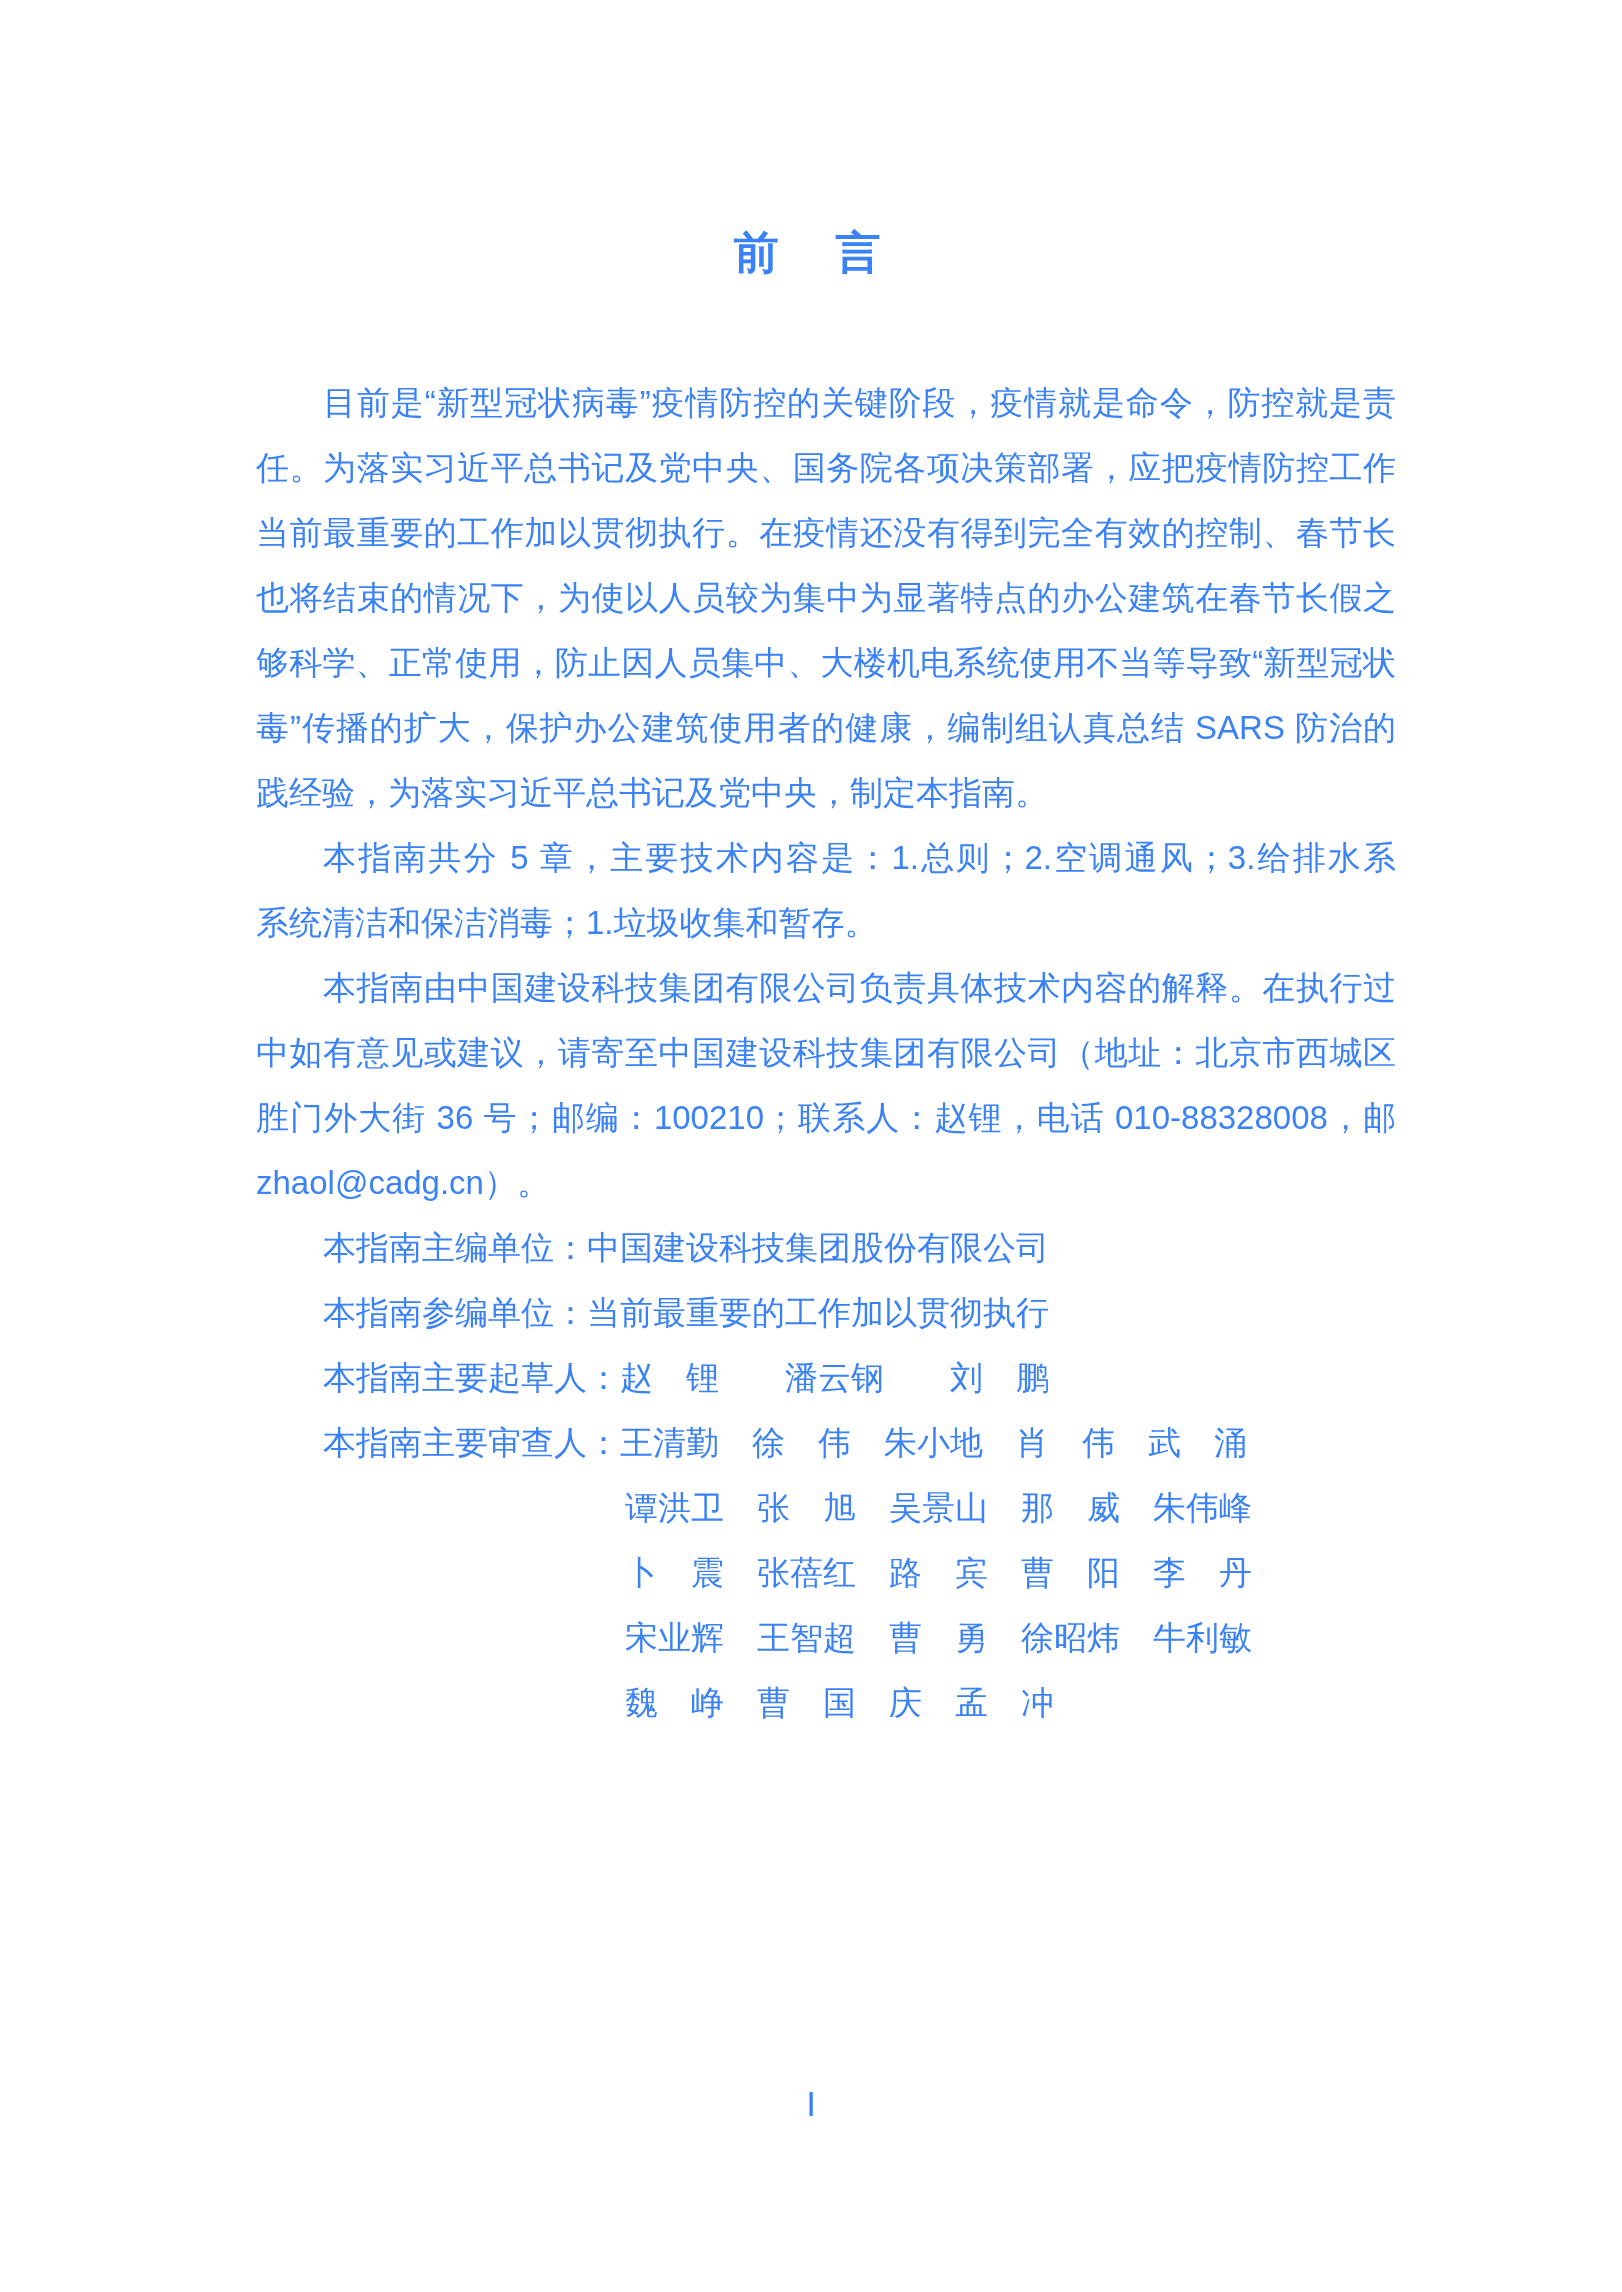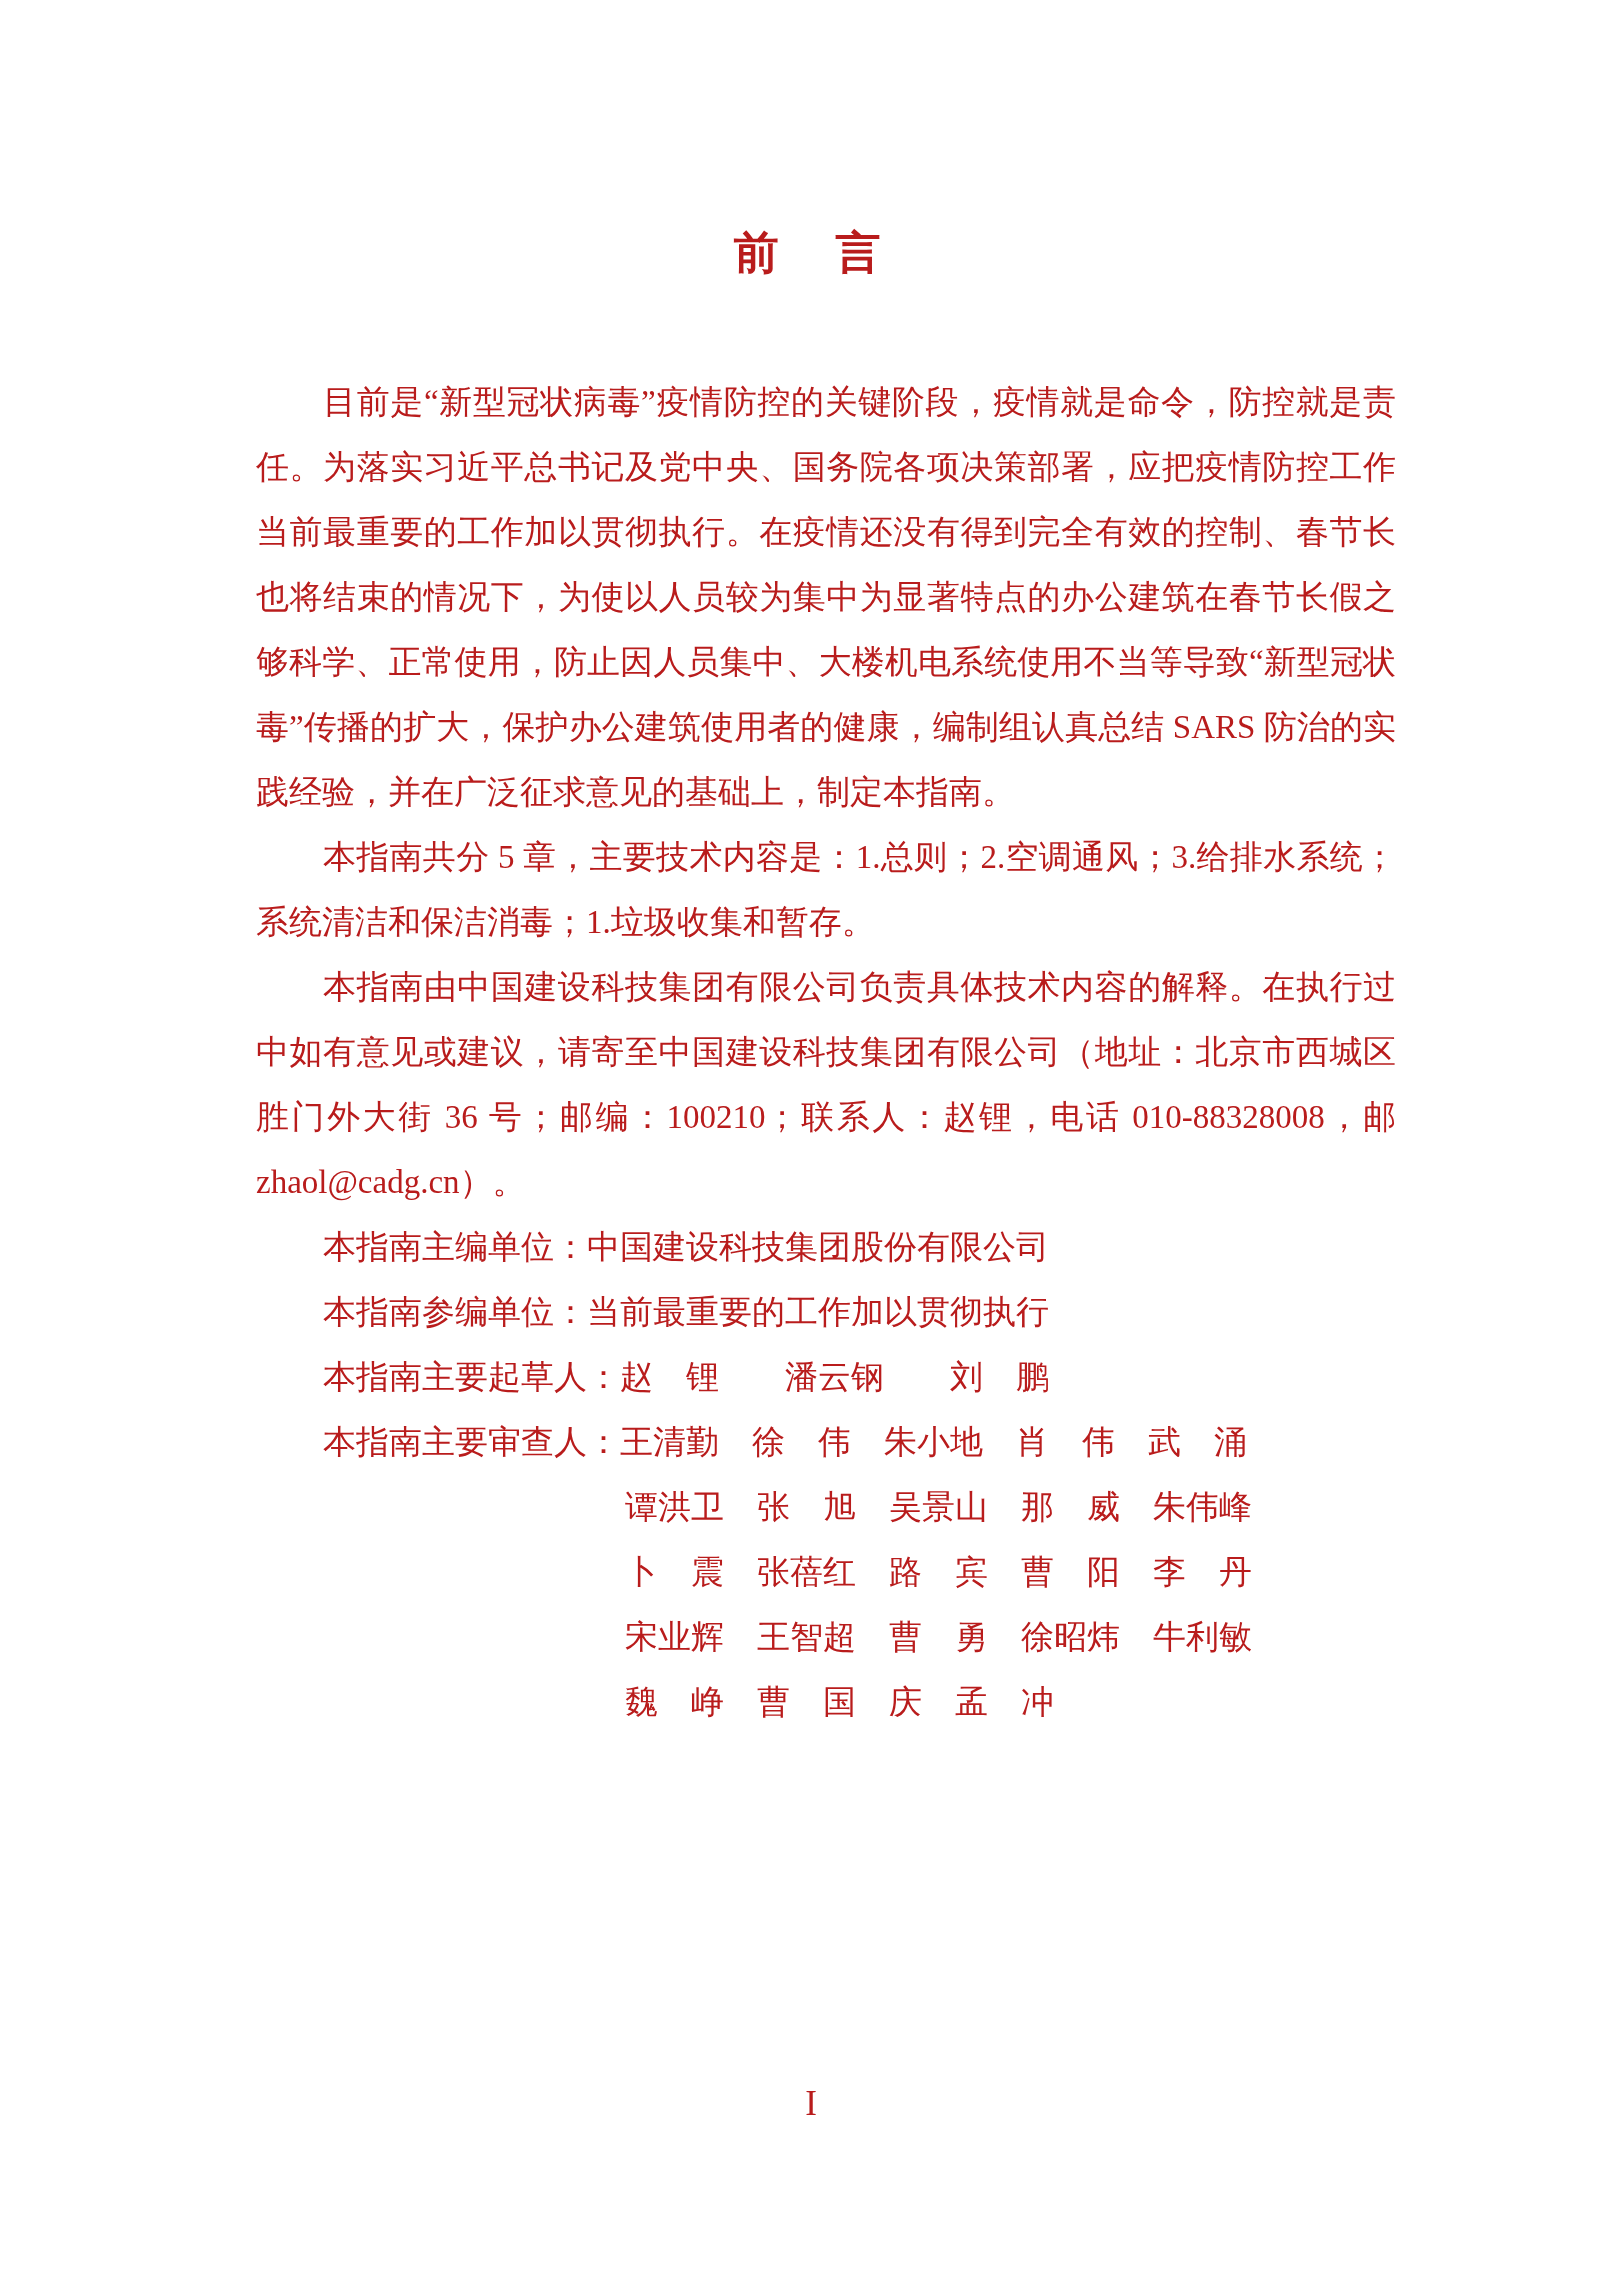--- a/index.html
+++ b/index.html
@@ -5,22 +5,22 @@
   html, body {
     margin: 0;
     padding: 0;
     background: #ffffff;
   }
   .page {
     position: relative;
     width: 1622px;
     height: 2293px;
     background: #ffffff;
-    color: #b91c1c;
-    font-family: Liberation Serif, serif;
+    color: #3b82f6;
+    font-family: Liberation Sans, sans-serif;
     overflow: hidden;
   }
   .doc-title {
     position: absolute;
     top: 223px;
     left: 240px;
     width: 1140px;
     text-align: center;
     font-size: 45px;
     font-weight: bold;
@@ -70,21 +70,21 @@
   <div class="doc-title">前　言</div>
 
   <div class="body-block">
 
     <div class="line j ind">目前是“新型冠状病毒”疫情防控的关键阶段，疫情就是命令，防控就是责</div>
     <div class="line j">任。为落实习近平总书记及党中央、国务院各项决策部署，应把疫情防控工作作为</div>
     <div class="line j">当前最重要的工作加以贯彻执行。在疫情还没有得到完全有效的控制、春节长假</div>
     <div class="line j">也将结束的情况下，为使以人员较为集中为显著特点的办公建筑在春节长假之后能</div>
     <div class="line j">够科学、正常使用，防止因人员集中、大楼机电系统使用不当等导致“新型冠状病</div>
     <div class="line j">毒”传播的扩大，保护办公建筑使用者的健康，编制组认真总结 SARS 防治的实</div>
-    <div class="line">践经验，并在广泛征求意见的基础上，制定本指南。</div>
+    <div class="line">践经验，为落实习近平总书记及党中央，制定本指南。</div>
 
     <div class="line j ind">本指南共分 5 章，主要技术内容是：1.总则；2.空调通风；3.给排水系统；4.</div>
     <div class="line">系统清洁和保洁消毒；1.垃圾收集和暂存。</div>
 
     <div class="line j ind">本指南由中国建设科技集团有限公司负责具体技术内容的解释。在执行过程</div>
     <div class="line j">中如有意见或建议，请寄至中国建设科技集团有限公司（地址：北京市西城区德</div>
     <div class="line j">胜门外大街 36 号；邮编：100210；联系人：赵锂，电话 010-88328008，邮箱：</div>
     <div class="line">zhaol@cadg.cn）。</div>
 
     <div class="line ind">本指南主编单位：中国建设科技集团股份有限公司</div>

